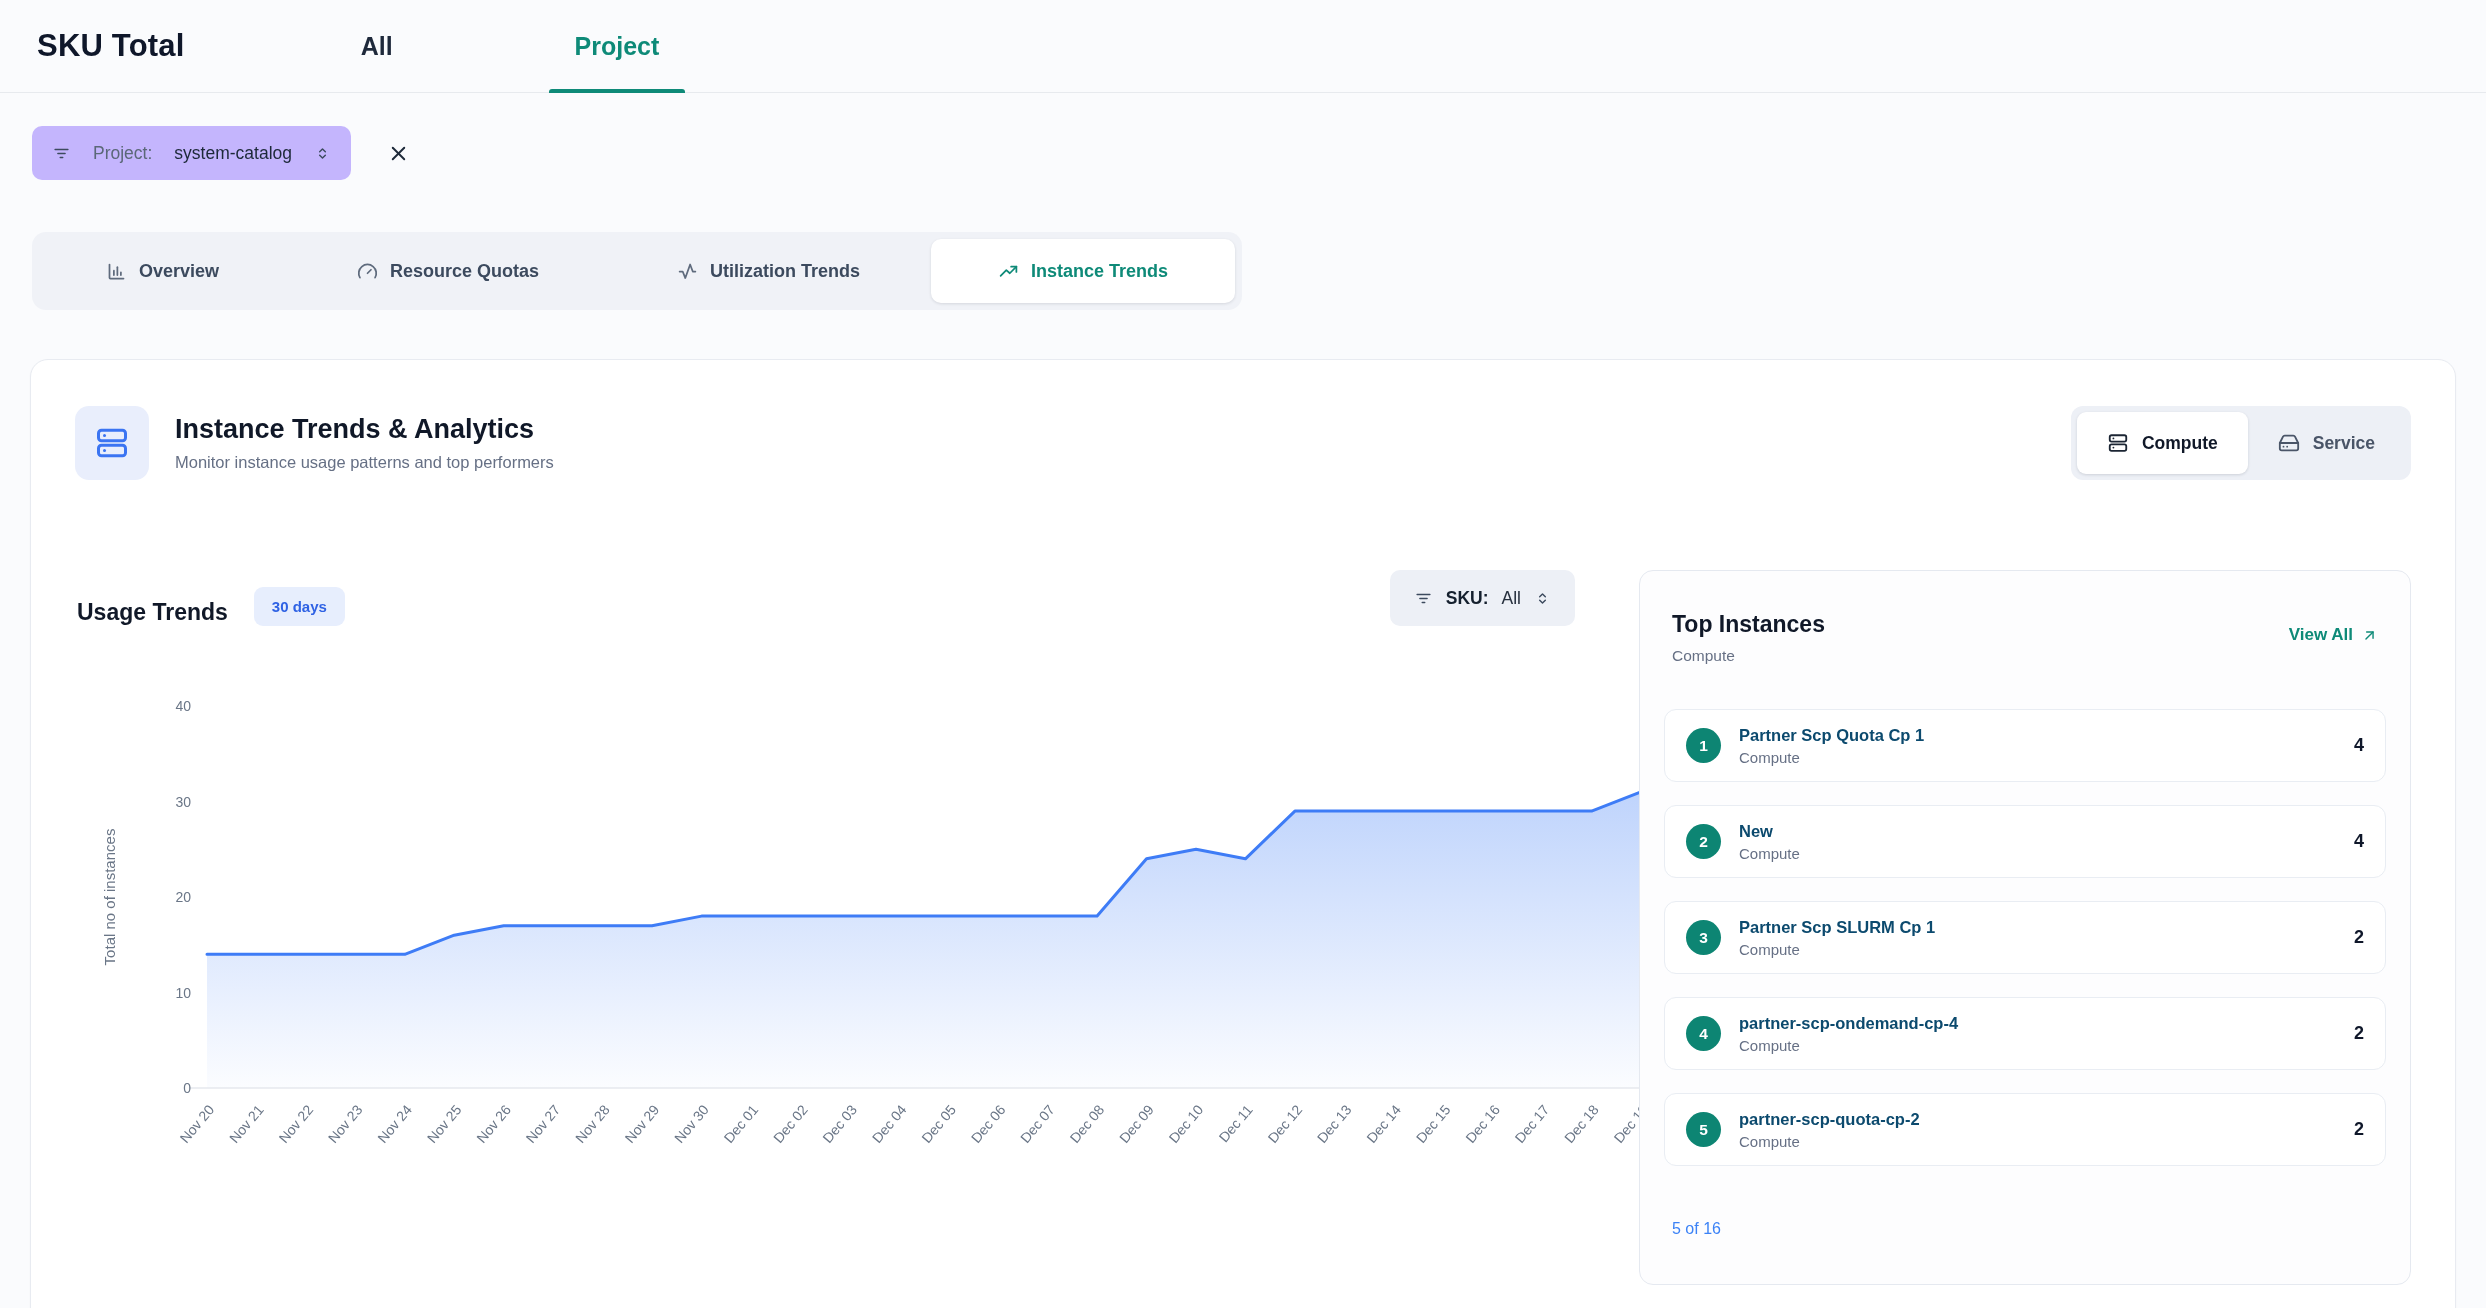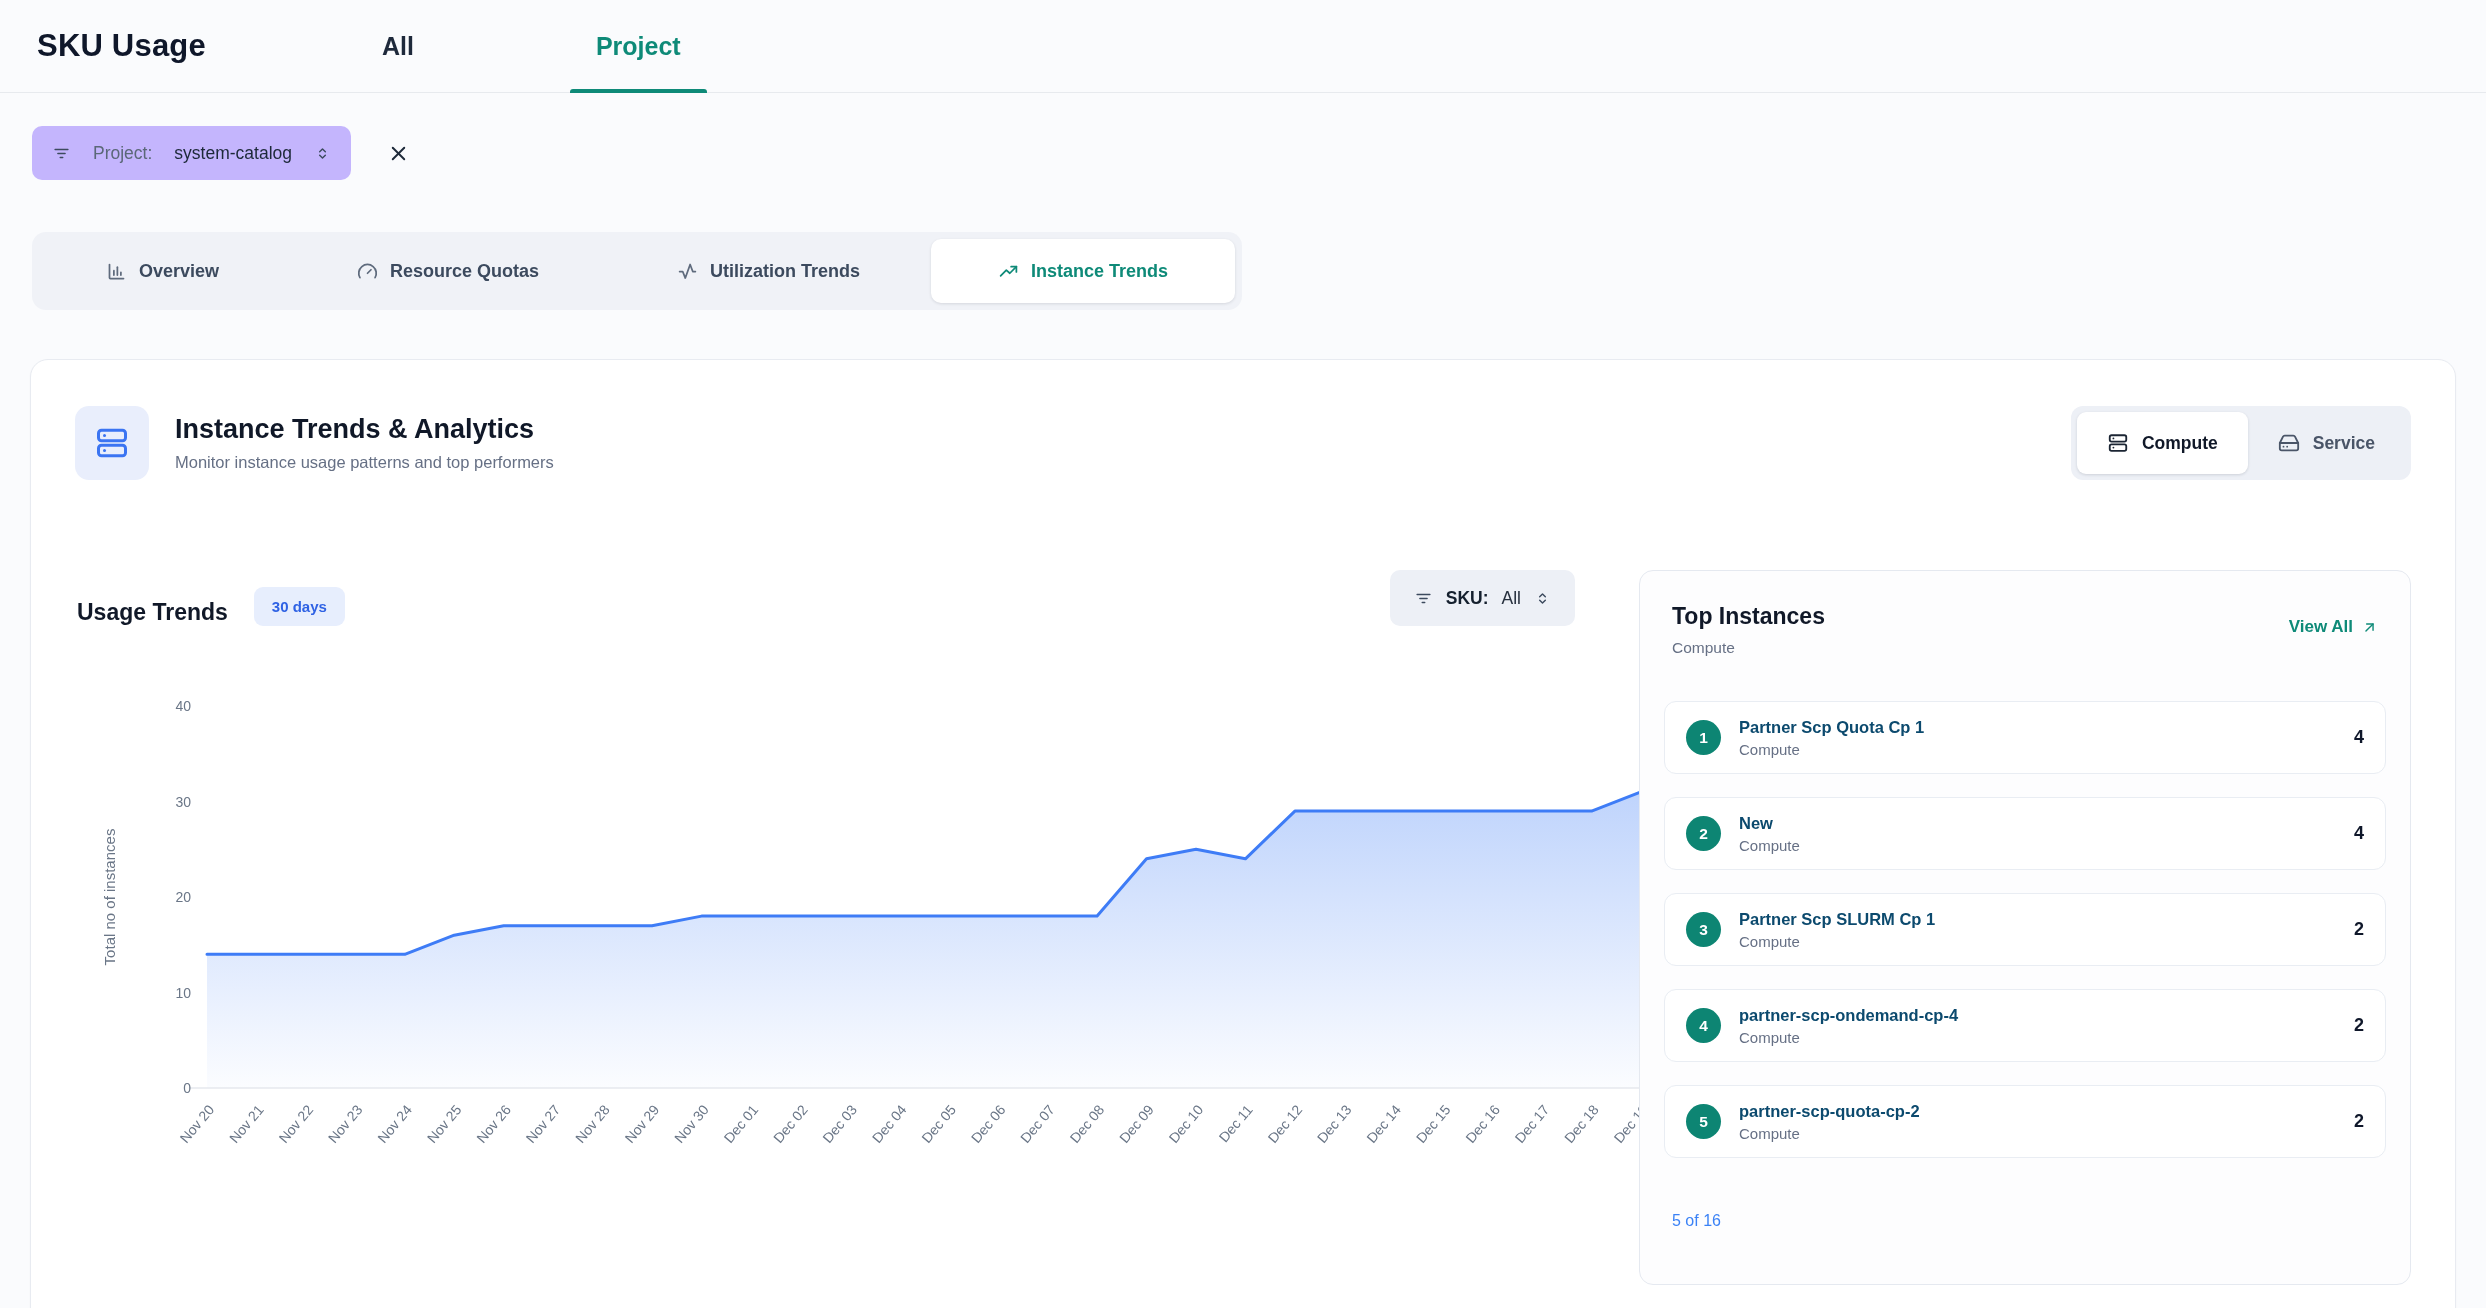--- a/index.html
+++ b/index.html
@@ -75,42 +75,42 @@
   .sku-filter .icon, .filter-chip .icon { color:#3c4a5e; }
   .chev { color:#5b6878; }
 
   .chart-wrap { margin-top:60px; }
   .chart-wrap svg { width:1582px; height:524px; display:block; }
   .tick { font-size:14px; fill:#6a7687; }
   .axis-title { font-size:15px; fill:#6a7687; }
 
   
   .ti-panel { width:772px; flex:0 0 auto; margin-left:30px; background:#fdfdfe;
-    border:1px solid #e5e9f0; border-radius:14px; padding:32px 24px; height:715px; }
+    border:1px solid #e5e9f0; border-radius:14px; padding:40px 24px; height:715px; }
   .ti-header { display:flex; align-items:flex-start; justify-content:space-between; padding:0 8px; }
   .ti-title { font-size:23px; font-weight:800; color:#101828; }
   .ti-sub { font-size:15.5px; color:#667085; margin-top:9px; }
   .view-all { display:flex; align-items:center; gap:8px; background:none; border:none; cursor:pointer;
     font-family:inherit; font-size:17px; font-weight:700; color:#0e8a78; margin-top:14px; }
   .ti-list { display:flex; flex-direction:column; gap:23px; margin-top:44px; }
   .ti-item { display:flex; align-items:center; height:73px; padding:0 21px; background:#ffffff;
     border:1px solid #e9edf3; border-radius:12px; cursor:pointer; }
   .rank-badge { width:35px; height:35px; border-radius:50%; background:#0d8573; color:#ffffff;
     font-size:15.5px; font-weight:700; display:flex; align-items:center; justify-content:center; }
   .ti-text { margin-left:18px; }
   .ti-name { font-size:16.5px; font-weight:700; color:#0c4a6e; }
   .ti-type { font-size:15px; color:#667085; margin-top:4px; }
   .ti-value { margin-left:auto; font-size:18px; font-weight:800; color:#0f172a; }
   .ti-footer { font-size:16px; color:#3b82f6; margin-top:54px; padding-left:8px; }
 </style>
 </head>
 <body>
 
 <header class="app-header">
-  <h1 class="app-title">SKU Usage</h1>
+  <h1 class="app-title">SKU Total</h1>
   <nav class="hdr-tabs">
       <button class="hdr-tab">All</button>
       <button class="hdr-tab active">Project</button>
     </nav>
 </header>
 
 <div class="filter-row">
   <button class="filter-chip">
     <span class="icon">
         <svg width="19" height="19" viewBox="0 0 24 24" fill="none" stroke="currentColor" stroke-width="2" stroke-linecap="round" stroke-linejoin="round">

